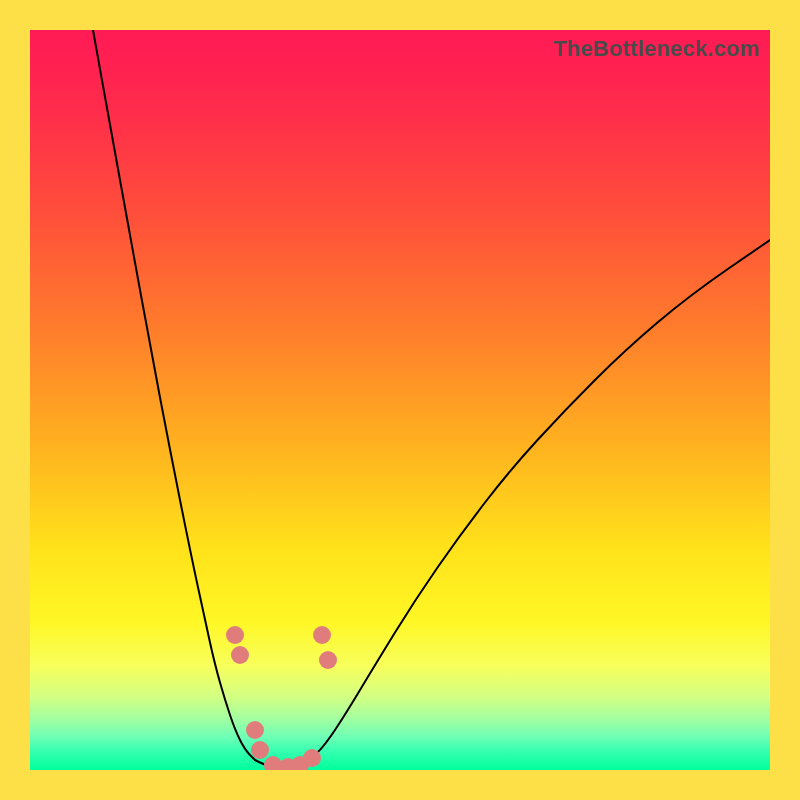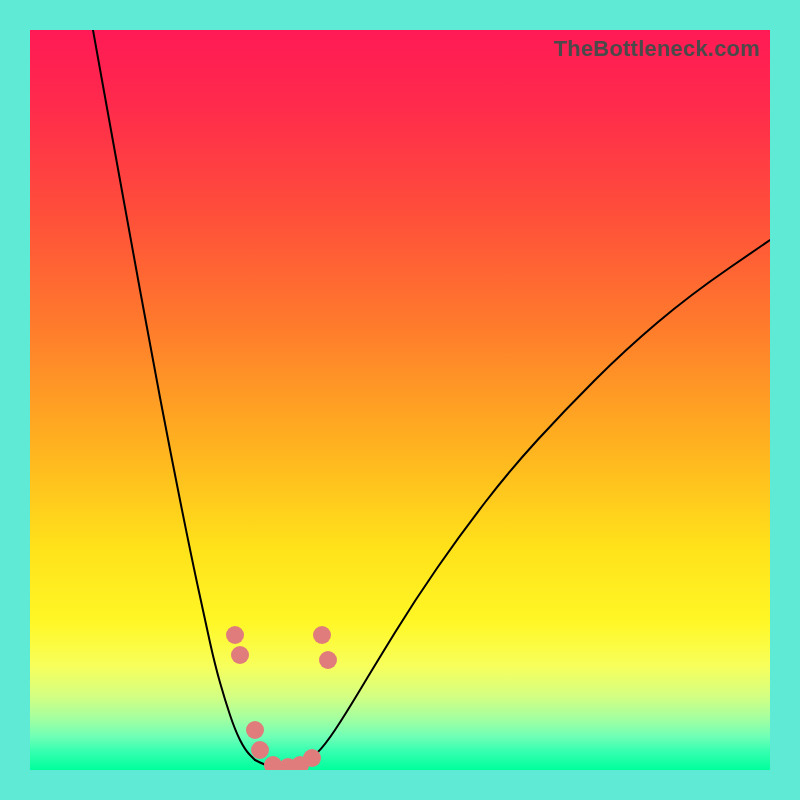--- a/index.html
+++ b/index.html
@@ -8,21 +8,21 @@
     width: 800px;
     height: 800px;
     background: #000;
     overflow: hidden;
     font-family: Arial, Helvetica, sans-serif;
   }
   .frame {
     position: absolute;
     left: 0; top: 0;
     width: 800px; height: 800px;
-    background: #5eead4;
+    background: #fde047;
   }
   .plot {
     position: absolute;
     left: 30px;
     top: 30px;
     width: 740px;
     height: 740px;
     overflow: hidden;
   }
   .gradient {

